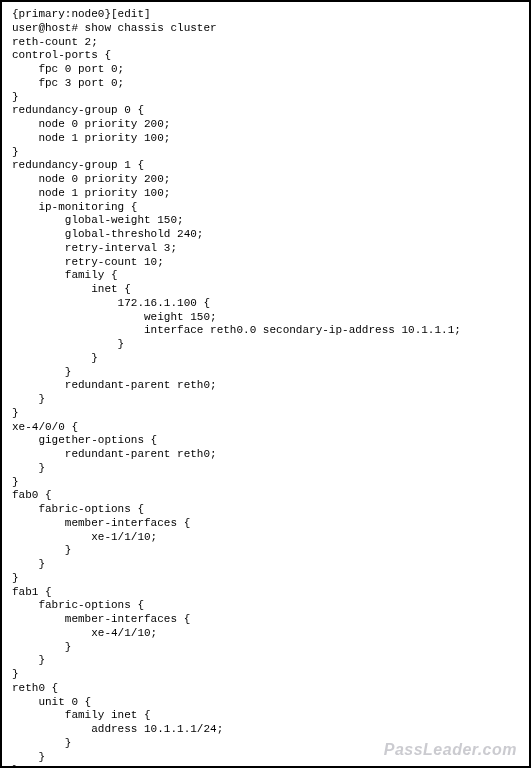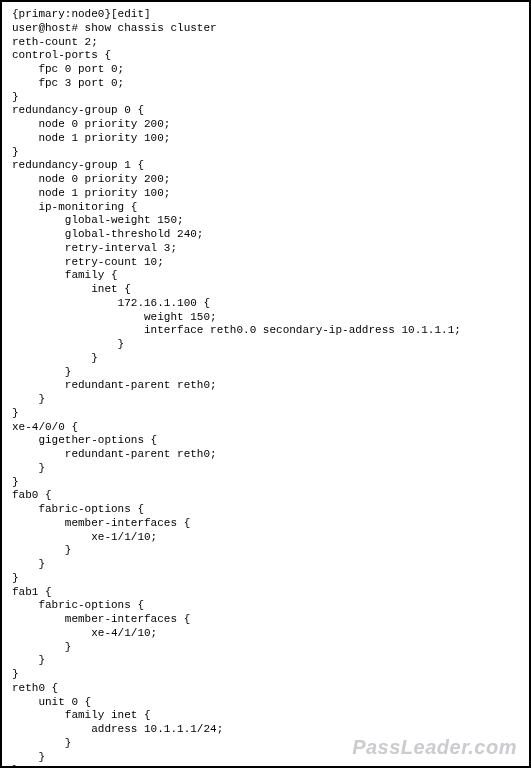--- a/index.html
+++ b/index.html
@@ -23,21 +23,21 @@
     pre {
       white-space: pre;
       font-family: inherit;
       font-size: inherit;
     }
     .watermark {
       position: absolute;
       bottom: 6px;
       right: 12px;
       font-family: Arial, sans-serif;
-      font-size: 20px;
+      font-size: 16px;
       font-style: italic;
       font-weight: 600;
       color: rgba(160,160,170,0.55);
       letter-spacing: 0.5px;
       pointer-events: none;
     }
   </style>
 </head>
 <body>
 

